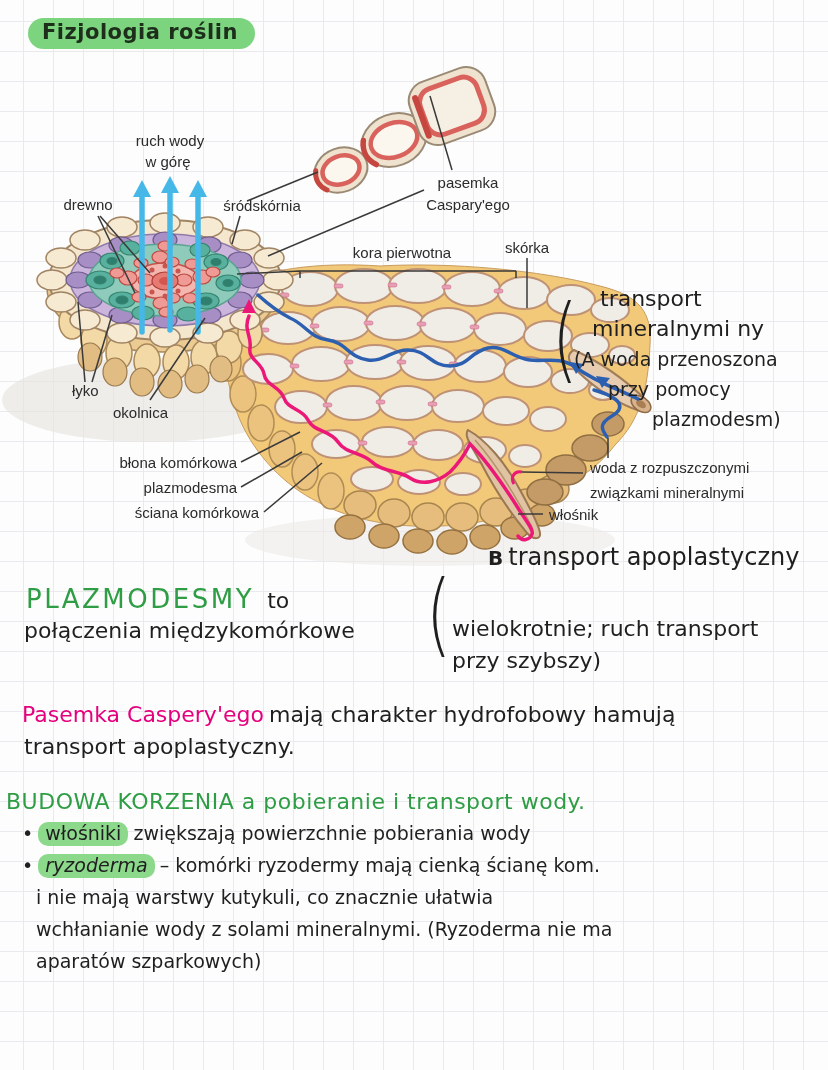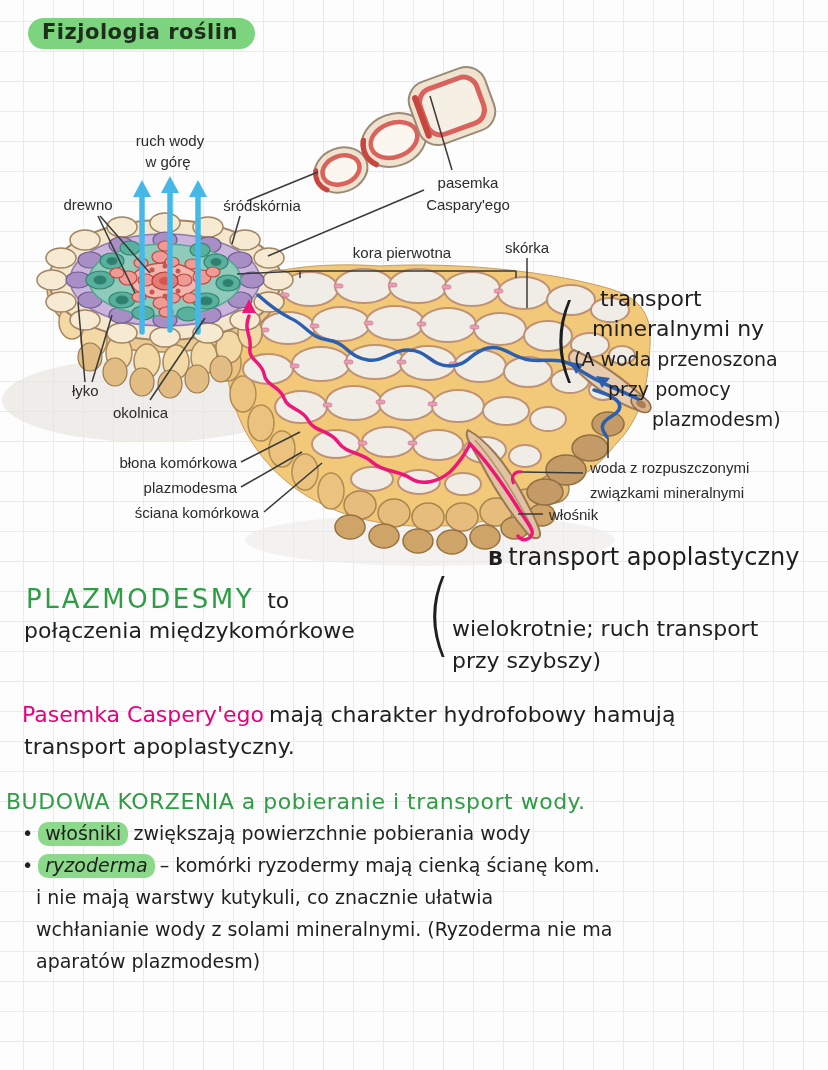--- a/index.html
+++ b/index.html
@@ -386,15 +386,15 @@
     <span class="h21">zwiększają powierzchnie pobierania wody</span>
   </div>
 
   <div class="hand" style="left:22px;top:854px;">
     <span class="h21">•</span>
     <span class="h21 pill" style="font-style:italic;">ryzoderma</span>
     <span class="h21">– komórki ryzodermy mają cienką ścianę kom.</span>
   </div>
   <div class="hand h21" style="left:36px;top:886px;">i nie mają warstwy kutykuli, co znacznie ułatwia</div>
   <div class="hand h21" style="left:36px;top:918px;">wchłanianie wody z solami mineralnymi. (Ryzoderma nie ma</div>
-  <div class="hand h21" style="left:36px;top:950px;">aparatów plazmodesm)</div>
+  <div class="hand h21" style="left:36px;top:950px;">aparatów szparkowych)</div>
 
 </div>
 
 </body></html>

